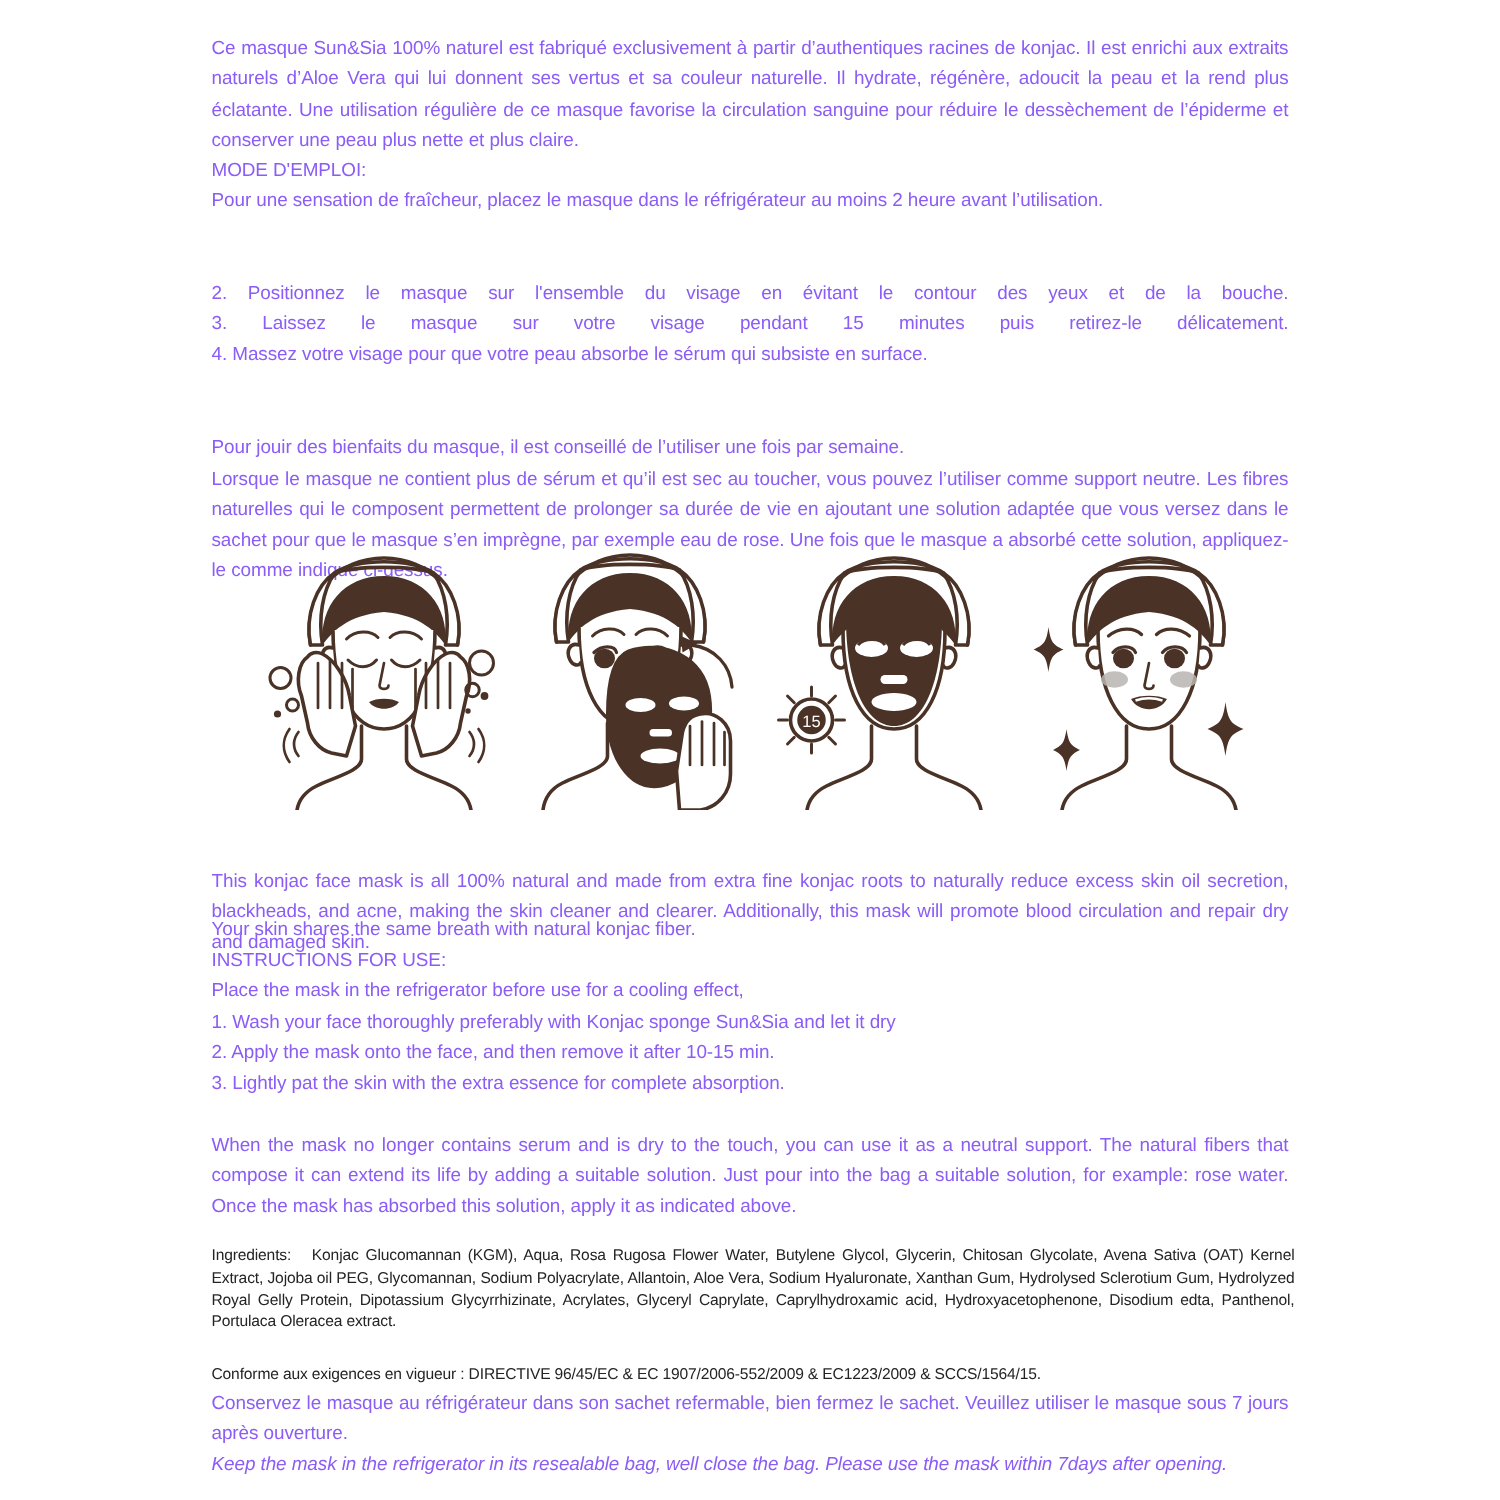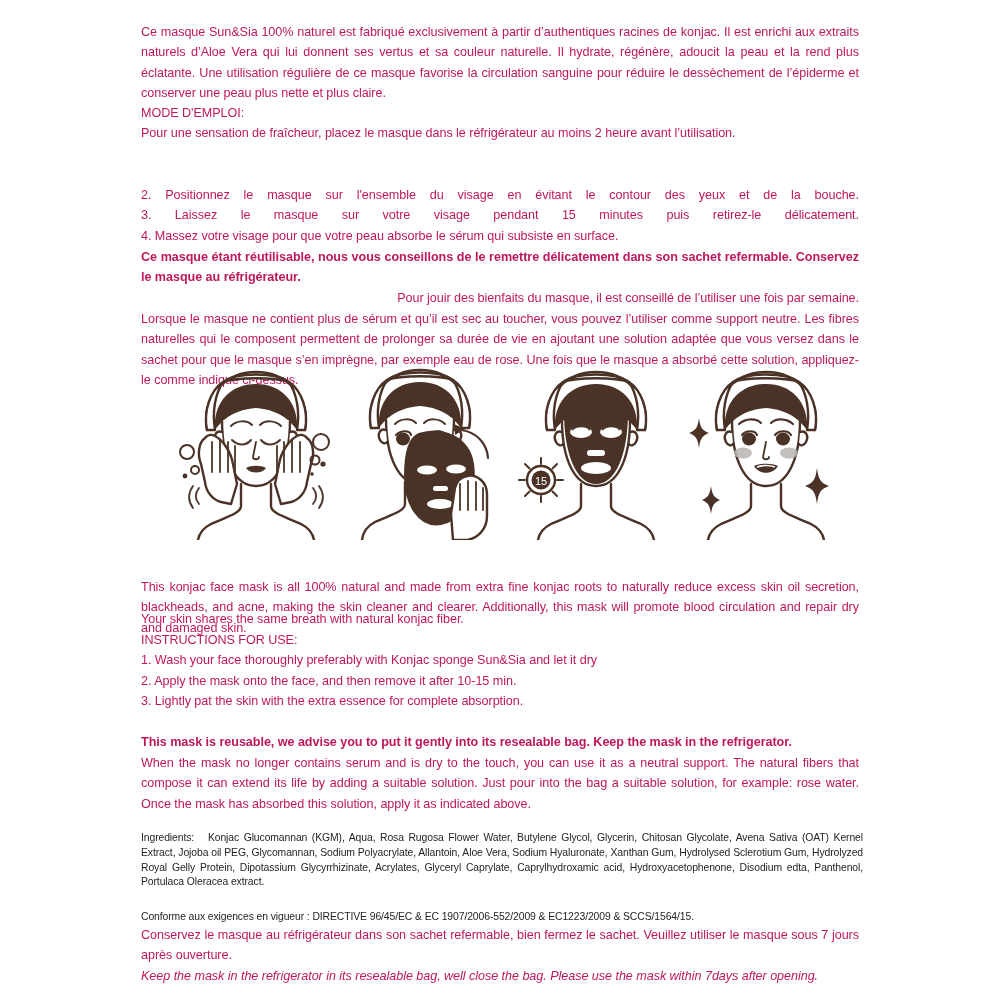--- a/index.html
+++ b/index.html
@@ -21,21 +21,21 @@
     background: #ffffff;
   }
 
   
   .block {
     position: absolute;
     left: 141px;
     width: 718px;
     font-size: 12.6px;
     line-height: 20.4px;
-    color: #be185d;
+    color: #8b5cf6;
     letter-spacing: -0.05px;
   }
   .p { margin: 0; }
   .just { text-align: justify; text-justify: inter-word; }
   .just-all {
     text-align: justify;
     text-align-last: justify;
   }
   .bold { font-weight: bold; }
   .ital { font-style: italic; }
@@ -91,25 +91,22 @@
   </div>
 
   <div class="block" style="top:205px;">
     <p class="p just-all">3. Laissez le masque sur votre visage pendant 15 minutes puis retirez-le délicatement.</p>
   </div>
 
   <div class="block" style="top:226px;">
     <p class="p">4. Massez votre visage pour que votre peau absorbe le sérum qui subsiste en surface.</p>
   </div>
 
-  <div class="block bold" style="top:247px;">
-    <p class="p just">Ce masque étant réutilisable, nous vous conseillons de le remettre délicatement dans son sachet refermable. Conservez le masque au réfrigérateur.</p>
-  </div>
-
-  <div class="block" style="top:288px;text-align:right;">
+
+  <div class="block" style="top:288px;">
     <p class="p">Pour jouir des bienfaits du masque, il est conseillé de l’utiliser une fois par semaine.</p>
   </div>
 
   <div class="block" style="top:309px;">
     <p class="p just">Lorsque le masque ne contient plus de sérum et qu’il est sec au toucher, vous pouvez l’utiliser comme support neutre. Les fibres naturelles qui le composent permettent de prolonger sa durée de vie en ajoutant une solution adaptée que vous versez dans le sachet pour que le masque s’en imprègne, par exemple eau de rose. Une fois que le masque a absorbé cette solution, appliquez-le comme indiqué ci-dessus.</p>
   </div>
 
   <div id="illus">
 
     <div class="fig" style="left:30px;">
@@ -332,28 +329,26 @@
   <div class="block" style="top:548px;margin-top:29px;">
     <p class="p just">This konjac face mask is all 100% natural and made from extra fine konjac roots to naturally reduce excess skin oil secretion, blackheads, and acne, making the skin cleaner and clearer. Additionally, this mask will promote blood circulation and repair dry and damaged skin.</p>
   </div>
 
   <div class="block" style="top:609px;">
     <p class="p">Your skin shares the same breath with natural konjac fiber.</p>
   </div>
 
   <div class="block" style="top:630px;">
     <p class="p">INSTRUCTIONS FOR USE:</p>
+    <p class="p">Place the mask in the refrigerator before use for a cooling effect,</p>
     <p class="p">1. Wash your face thoroughly preferably with Konjac sponge Sun&amp;Sia and let it dry</p>
     <p class="p">2. Apply the mask onto the face, and then remove it after 10-15 min.</p>
     <p class="p">3. Lightly pat the skin with the extra essence for complete absorption.</p>
   </div>
 
-  <div class="block bold" style="top:732px;">
-    <p class="p">This mask is reusable, we advise you to put it gently into its resealable bag. Keep the mask in the refrigerator.</p>
-  </div>
 
   <div class="block" style="top:753px;">
     <p class="p just">When the mask no longer contains serum and is dry to the touch, you can use it as a neutral support. The natural fibers that compose it can extend its life by adding a suitable solution. Just pour into the bag a suitable solution, for example: rose water. Once the mask has absorbed this solution, apply it as indicated above.</p>
   </div>
 
   <div class="ingr" style="top:831px;">
     <p class="p"><span class="sp">Ingredients:</span><span class="sp">   </span><span>Konjac Glucomannan (KGM), Aqua, Rosa Rugosa Flower Water, Butylene Glycol, Glycerin, Chitosan Glycolate, Avena Sativa (OAT) Kernel Extract, Jojoba oil PEG, Glycomannan, Sodium Polyacrylate, Allantoin, Aloe Vera, Sodium Hyaluronate, Xanthan Gum, Hydrolysed Sclerotium Gum, Hydrolyzed Royal Gelly Protein, Dipotassium Glycyrrhizinate, Acrylates, Glyceryl Caprylate, Caprylhydroxamic acid, Hydroxyacetophenone, Disodium edta, Panthenol, Portulaca Oleracea extract.</span></p>
   </div>
 
   <div class="ingr" style="top:910px; text-align:left;">

